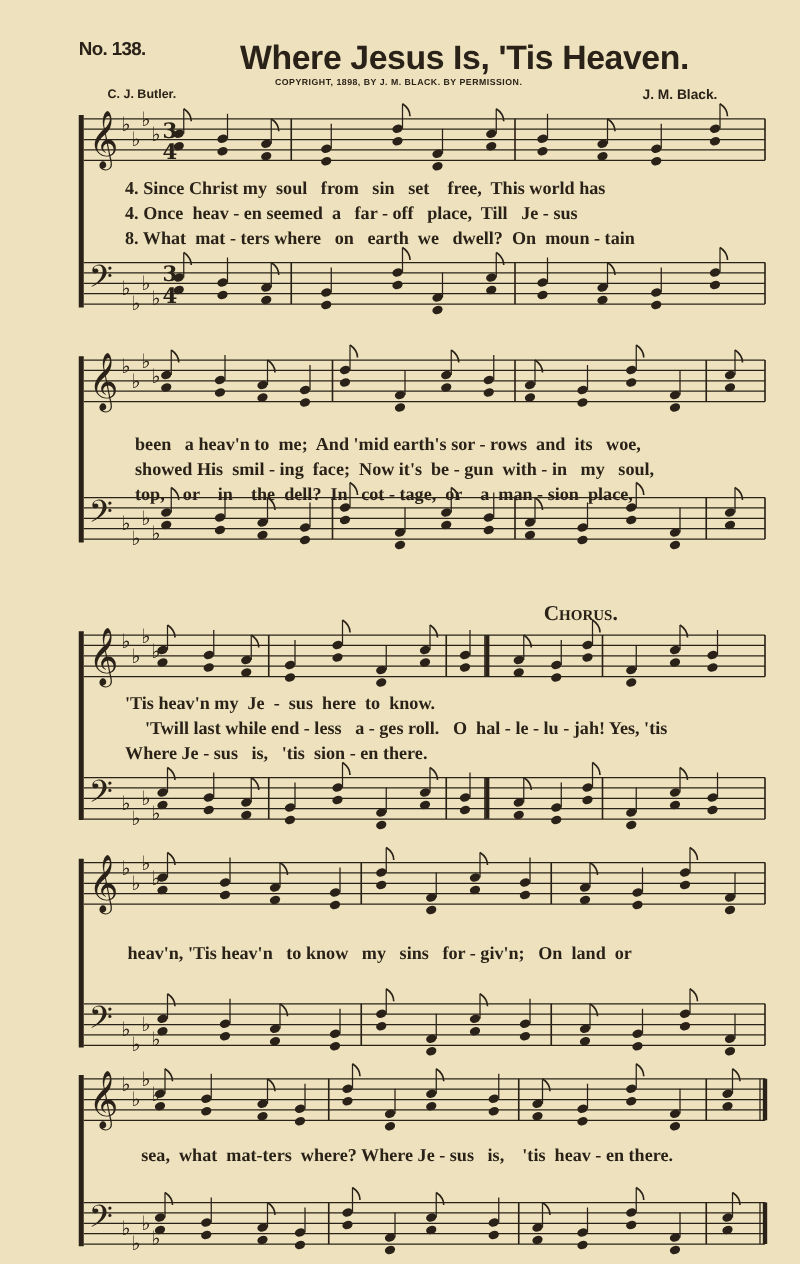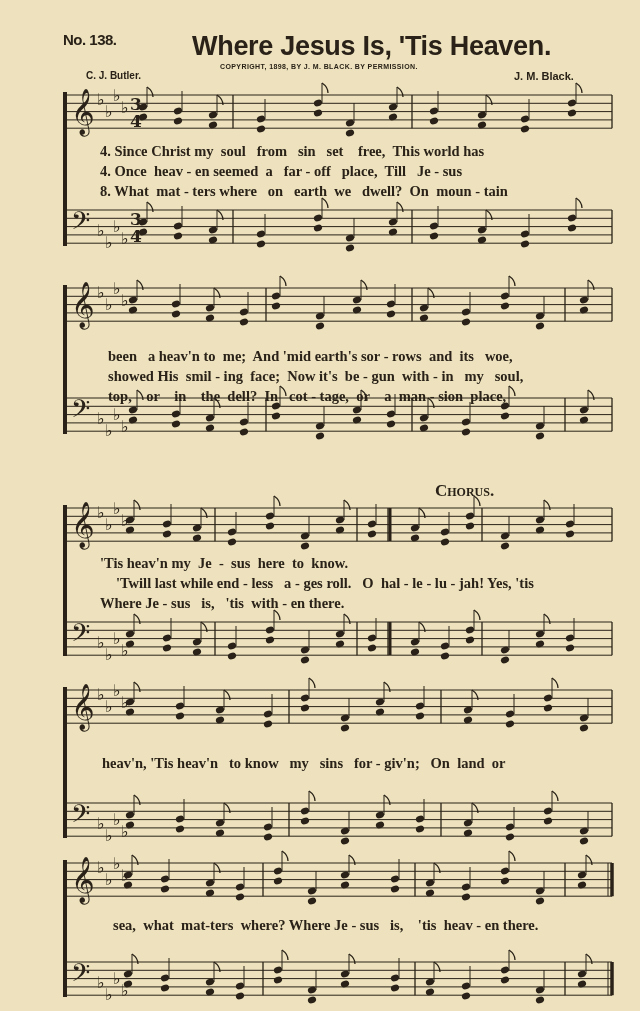--- a/index.html
+++ b/index.html
@@ -628,17 +628,17 @@
 <div class="lyric-line" style="left:100px;top:143px">4. Since Christ my  soul   from   sin   set    free,  This world has</div>
 <div class="lyric-line" style="left:100px;top:163px">4. Once  heav - en seemed  a   far - off   place,  Till   Je - sus</div>
 <div class="lyric-line" style="left:100px;top:183px">8. What  mat - ters where   on   earth  we   dwell?  On  moun - tain</div>
 
 <div class="lyric-line" style="left:108px;top:348px">been   a heav'n to  me;  And 'mid earth's sor - rows  and  its   woe,</div>
 <div class="lyric-line" style="left:108px;top:368px">showed His  smil - ing  face;  Now it's  be - gun  with - in   my   soul,</div>
 <div class="lyric-line" style="left:108px;top:388px">top,    or    in    the  dell?  In   cot - tage,  or    a  man - sion  place,</div>
 
 <div class="lyric-line" style="left:100px;top:555px">'Tis heav'n my  Je  -  sus  here  to  know.</div>
 <div class="lyric-line" style="left:116px;top:575px">'Twill last while end - less   a - ges roll.   O  hal - le - lu - jah! Yes, 'tis</div>
-<div class="lyric-line" style="left:100px;top:595px">Where Je - sus   is,   'tis  with - en there.</div>
+<div class="lyric-line" style="left:100px;top:595px">Where Je - sus   is,   'tis  sion - en there.</div>
 
 <div class="lyric-line" style="left:102px;top:755px">heav'n, 'Tis heav'n   to know   my   sins   for - giv'n;   On  land  or</div>
 
 <div class="lyric-line" style="left:113px;top:917px">sea,  what  mat-ters  where? Where Je - sus   is,    'tis  heav - en there.</div>
 
 </body></html>

